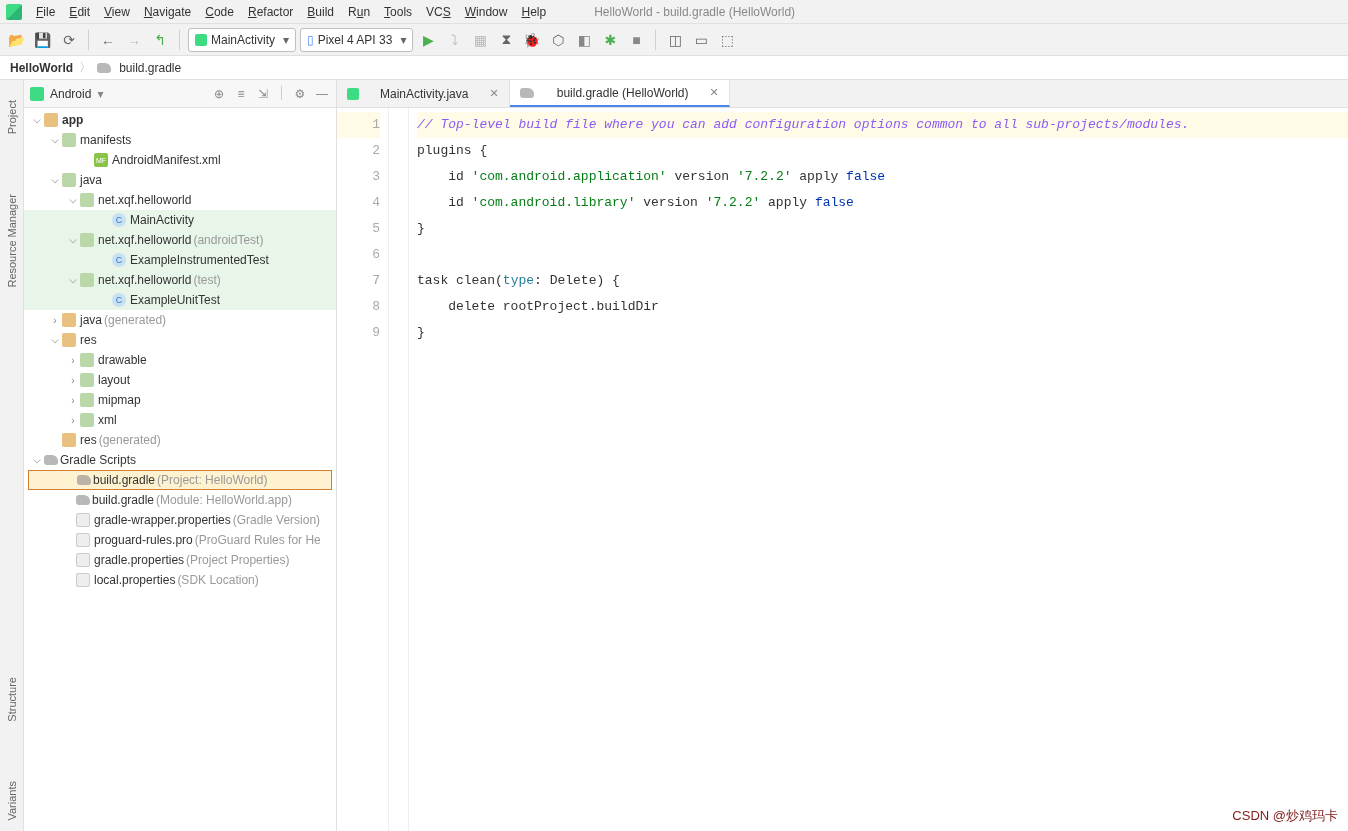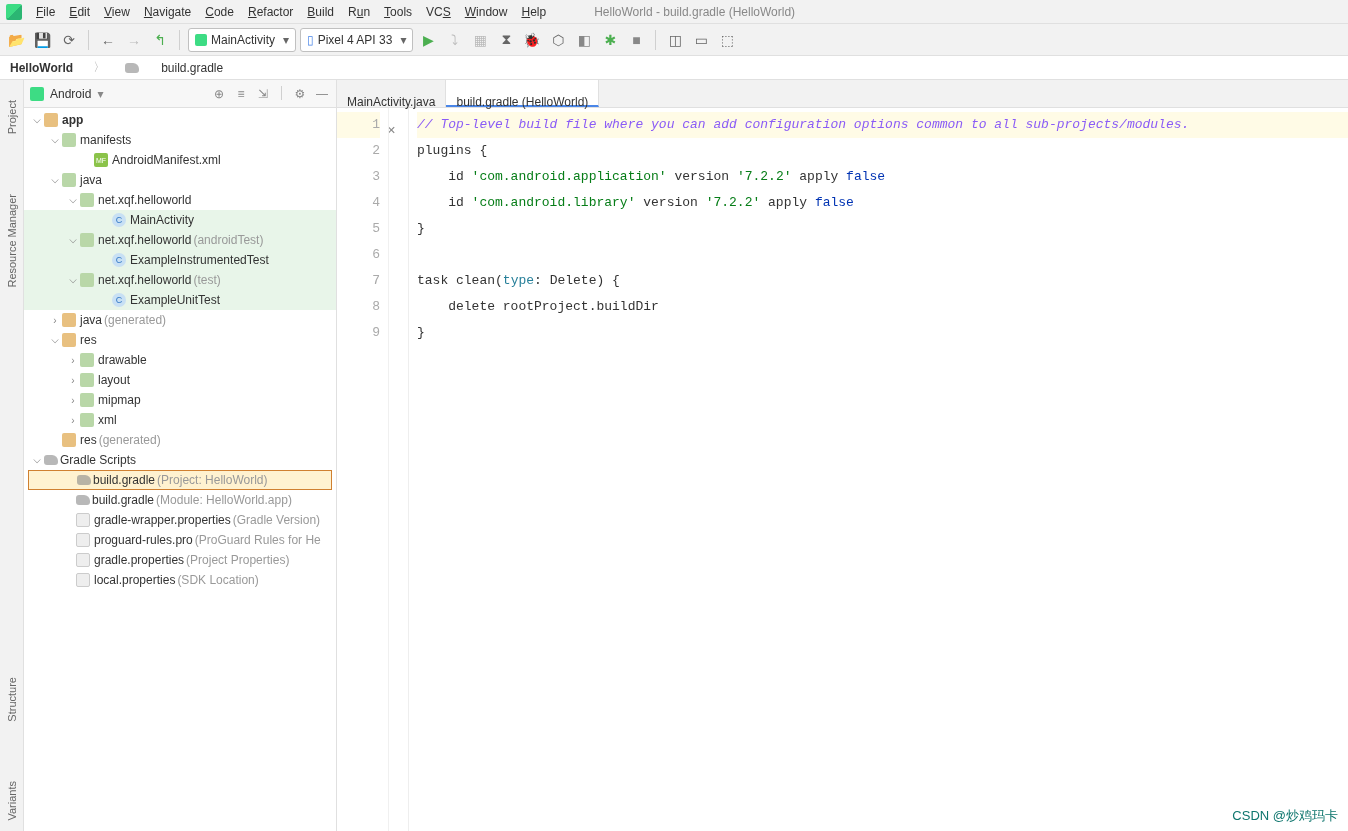--- a/index.html
+++ b/index.html
@@ -73,21 +73,21 @@
 .run-btn { color: #4caf50; font-size: 14px; }
 
 
 .breadcrumb {
   display: flex;
   align-items: center;
   height: 24px;
   background: #fff;
   border-bottom: 1px solid #e0e0e0;
   padding: 0 10px;
-  gap: 20px;
+  gap: 6px;
 }
 .breadcrumb .bc-item { font-weight: bold; }
 .breadcrumb .bc-sep { color: #aaa; }
 .gradle-icon {
   display: inline-block;
   width: 14px; height: 10px;
   background: #888;
   border-radius: 3px 6px 3px 3px;
   margin-right: 2px;
   opacity: 0.6;
@@ -184,25 +184,24 @@
   background: #fff;
 }
 .tabs {
   display: flex;
   height: 28px;
   background: #f2f2f2;
   border-bottom: 1px solid #e0e0e0;
 }
 .tab {
   display: flex; align-items: center;
-  padding: 0 10px; gap: 15px;
+  padding: 0 10px; gap: 21px;
   border-right: 1px solid #e0e0e0;
   cursor: pointer;
   background: #f2f2f2;
-  flex-direction: column;
 }
 .tab.active {
   background: #fff;
   border-bottom: 2px solid #4a86e8;
 }
 .tab-close { color: #888; font-size: 11px; }
 .android-icon {
   width: 12px; height: 12px;
   background: #3ddc84;
   border-radius: 2px;
@@ -238,21 +237,21 @@
 .ln.hl { background: #fffbe6; }
 .c-comment { color: #8b5cf6; font-style: italic; }
 .c-key { color: #0033b3; }
 .c-str { color: #067d17; }
 .c-ident { color: #333; }
 .c-type { color: #267f99; }
 
 .watermark {
   position: absolute;
   right: 10px; bottom: 6px;
-  color: #0f766e;
+  color: #7f1d1d;
   font-size: 13px;
 }
 </style>
 </head>
 <body>
 
 <div class="menu-bar">
   <div class="logo"></div>
   <div class="menu-item"><u>F</u><span>ile</span></div>
   <div class="menu-item"><u>E</u>dit</div>

